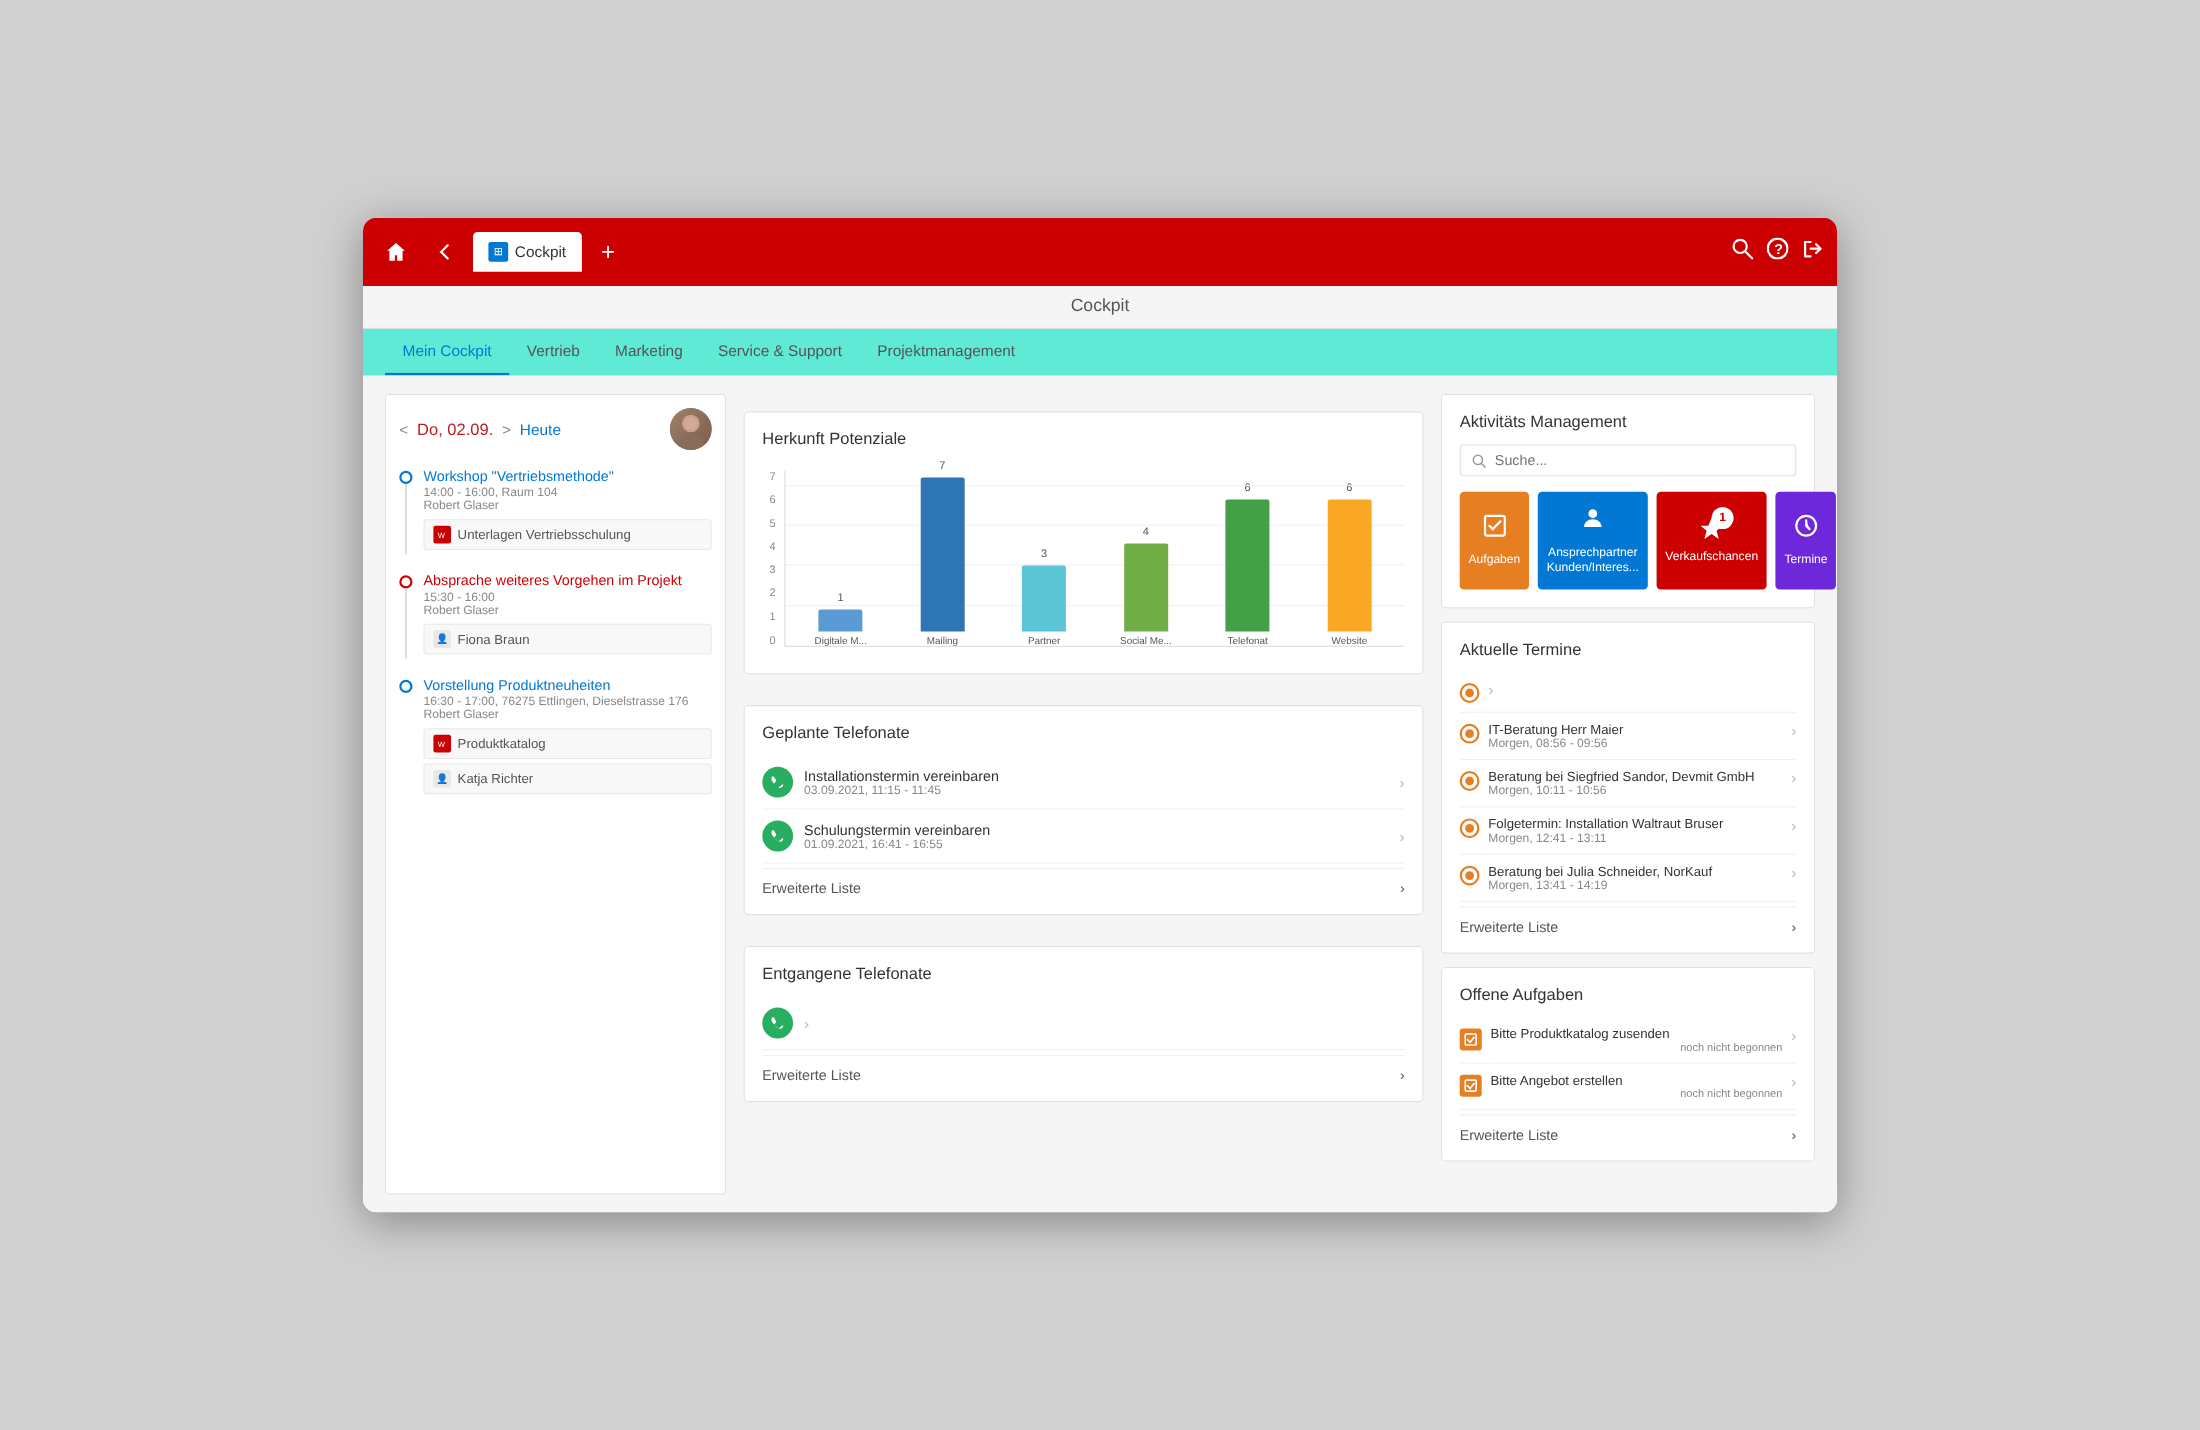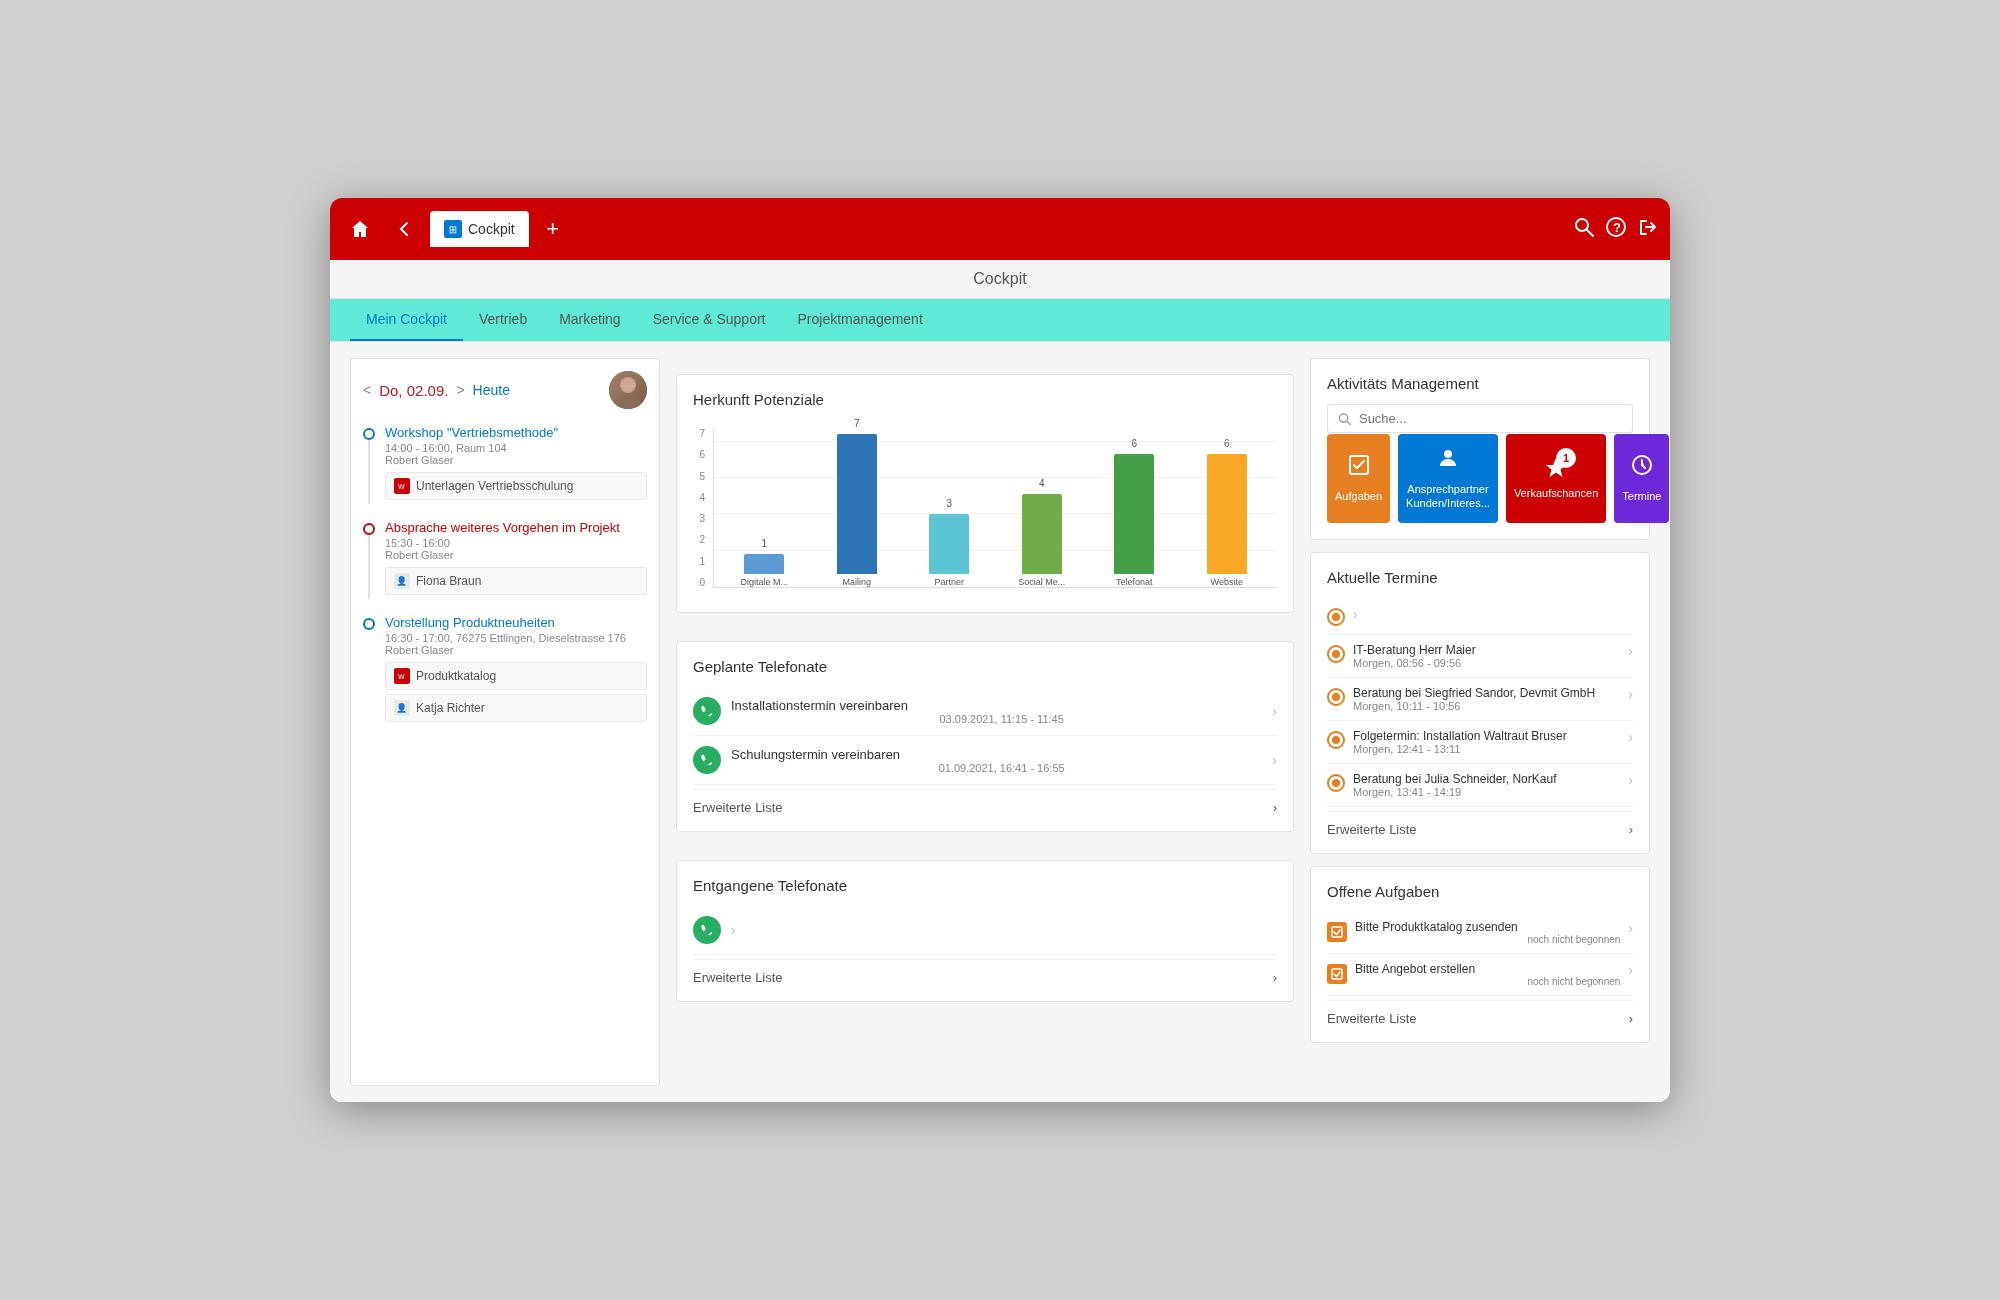--- a/index.html
+++ b/index.html
@@ -349,21 +349,20 @@
     }
     .list-item-content { flex: 1; }
     .list-item-title {
       font-size: 13px;
       color: #333;
       font-weight: 500;
     }
     .list-item-sub {
       font-size: 11px;
       color: #888;
-      text-align: center;
     }
     .list-chevron {
       color: #bbb;
       font-size: 14px;
     }
     .extended-list {
       display: flex;
       align-items: center;
       justify-content: space-between;
       padding: 10px 0 0;
@@ -387,21 +386,21 @@
       border-radius: 4px;
       padding: 16px;
     }
     .search-box {
       display: flex;
       align-items: center;
       gap: 8px;
       border: 1px solid #e0e0e0;
       border-radius: 3px;
       padding: 6px 10px;
-      margin-bottom: 1px;
+      margin-bottom: 14px;
     }
     .search-box input {
       border: none;
       outline: none;
       font-size: 13px;
       color: #555;
       width: 100%;
     }
     .action-tiles {
       display: flex;

